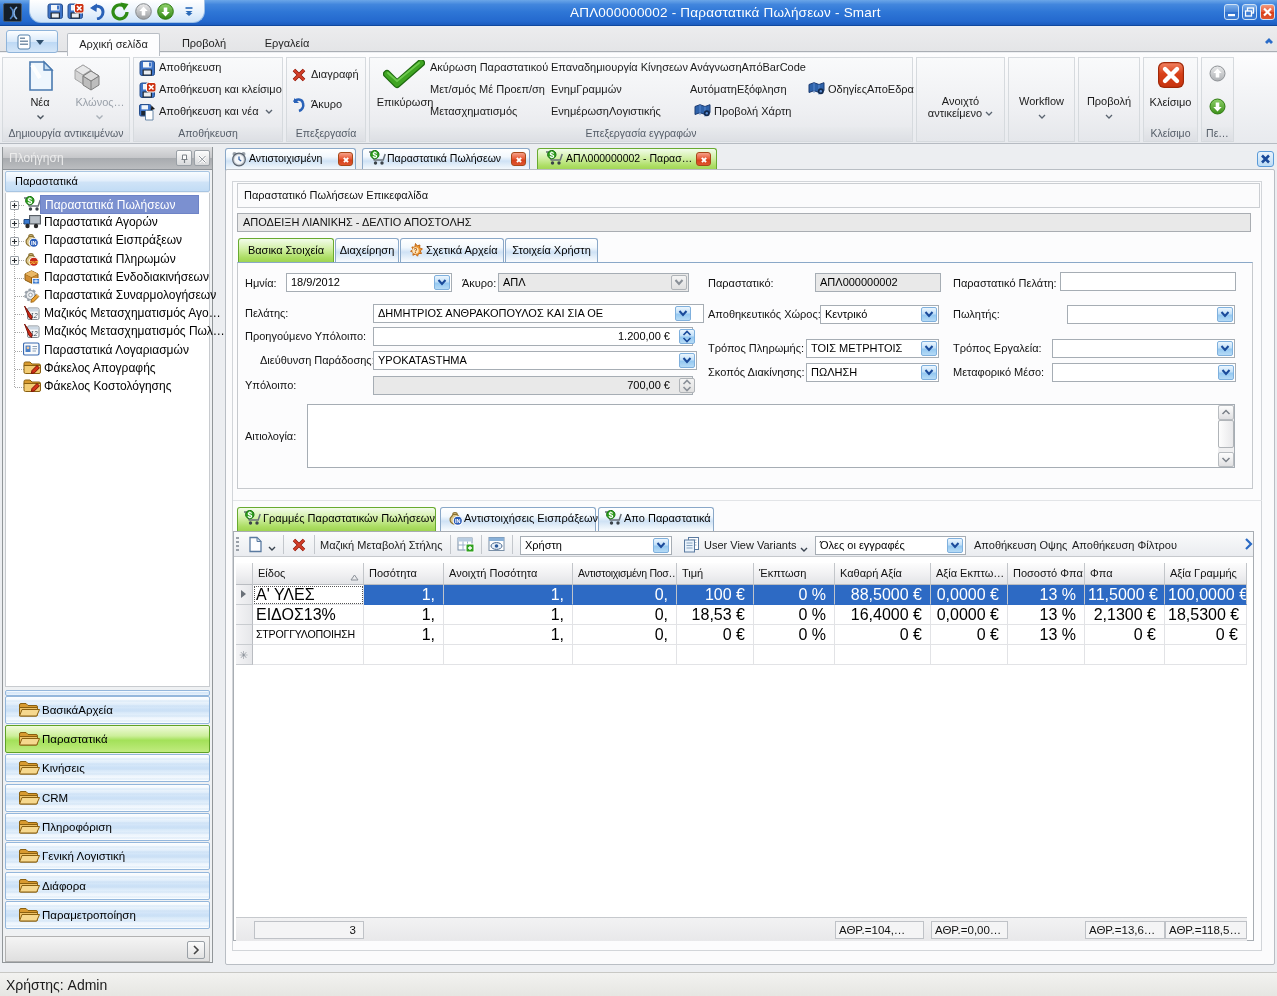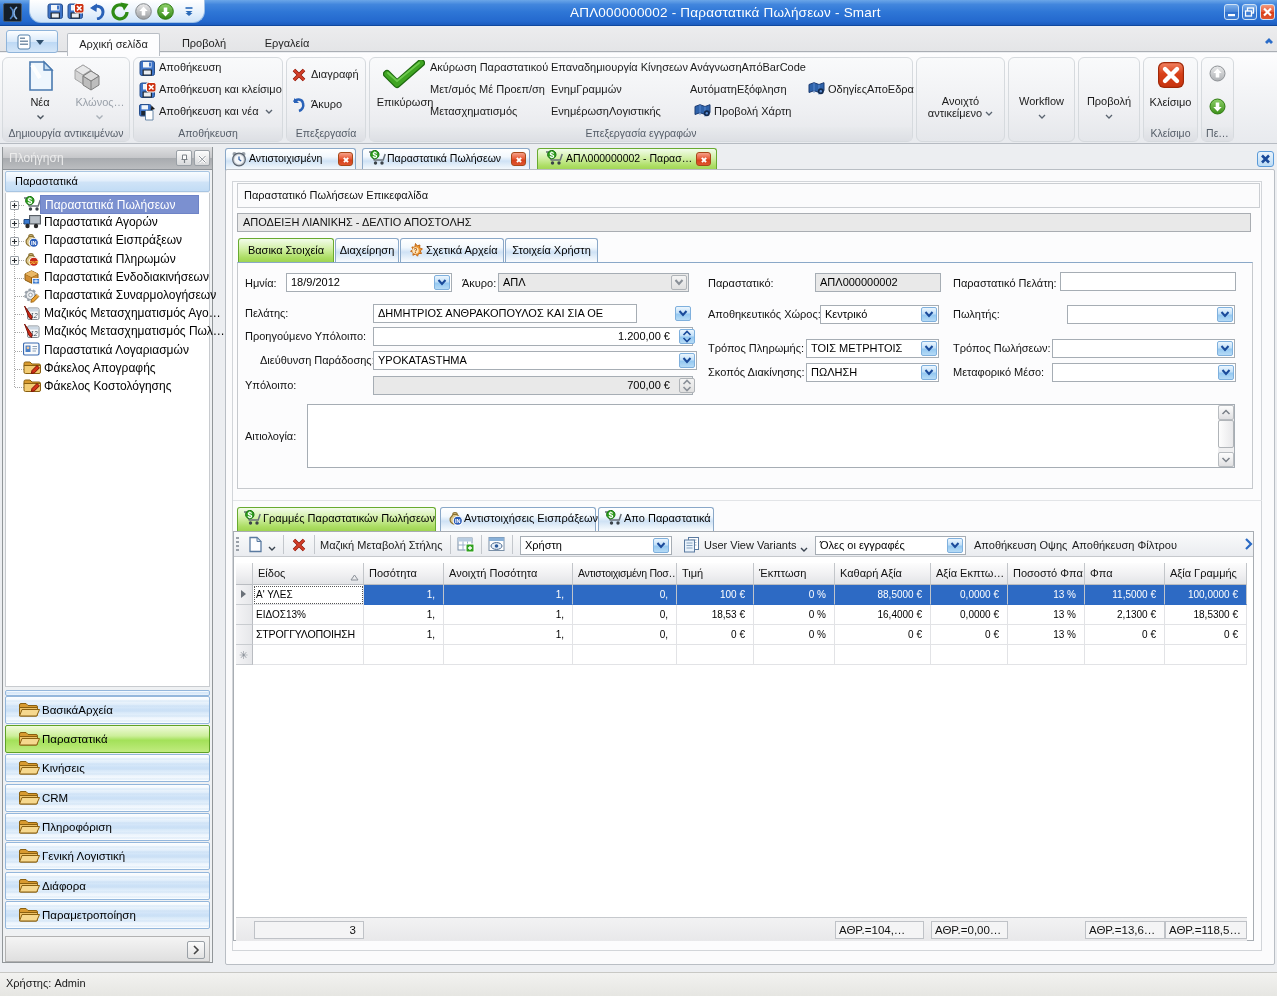--- a/index.html
+++ b/index.html
@@ -12,39 +12,39 @@
 #qat{position:absolute;left:29px;top:0;width:176px;height:23px;background:linear-gradient(180deg,#ffffff,#e8f2fc 55%,#cfe3f8);border:1px solid #9fc0e6;border-top:none;border-radius:0 0 12px 12px;}
 .titletext{position:absolute;top:5px;left:570px;color:#ffffff;font-size:13.5px;white-space:nowrap;letter-spacing:0.2px;}
 .winbtn{position:absolute;top:4px;width:15px;height:16px;border-radius:3px;border:1px solid #cfe2f6;}
 .wblue{background:linear-gradient(180deg,#7fb0ea 0%,#4583d6 50%,#2e70cd 51%,#3f7ed4 100%);}
 .wred{background:linear-gradient(180deg,#f59b7d 0%,#e65635 50%,#d83c17 51%,#e0552f 100%);}
 #tabrow{position:absolute;left:0;top:27px;width:1277px;height:25px;background:linear-gradient(180deg,#ececee,#e4e5e7);border-bottom:1px solid #aaaeb4;}
 .rtab{position:absolute;top:33px;height:23px;padding:4px 0 0;font-size:11px;color:#1e1e1e;text-align:center;z-index:3;}
 .rtab.act{background:#fdfdfe;border:1px solid #b9bec5;border-bottom:none;border-radius:2px 2px 0 0;}
 #appbtn{position:absolute;left:6px;top:30px;width:52px;height:23px;border:1px solid #8fb4da;border-radius:3px;background:linear-gradient(180deg,#fdfeff,#d8e9fa 50%,#bcd8f4 51%,#d4e6f8 100%);}
 #ribbon{position:absolute;left:0;top:53px;width:1277px;height:91px;background:linear-gradient(180deg,#fdfdfe 0%,#f4f5f7 40%,#e8eaee 100%);border-bottom:1px solid #b6bbc2;}
-.rgroup{position:absolute;top:57px;height:85px;border:1px solid #d6dade;border-radius:6px;background:linear-gradient(180deg,#f9fafb,#eeeff2 65%,#e5e7eb);}
+.rgroup{position:absolute;top:57px;height:85px;border:1px solid #d6dade;border-radius:0;background:linear-gradient(180deg,#f9fafb,#eeeff2 65%,#e5e7eb);}
 .rglabel{position:absolute;width:100%;height:14px;left:0;bottom:0;background:linear-gradient(180deg,#e8eaed,#dddfe4);color:#555d68;font-size:10.5px;text-align:center;line-height:13px;border-radius:0 0 2px 2px;white-space:nowrap;overflow:hidden;}
 .sbtn{position:absolute;height:22px;font-size:11px;color:#1b1b1b;white-space:nowrap;}
 .sbtn .ic{position:absolute;left:0;top:3px;}
 .sbtn .tx{position:absolute;left:20px;top:4px;}
 .bigl{position:absolute;font-size:11px;color:#1b1b1b;text-align:center;white-space:nowrap;}
 .gray{color:#9aa1aa;}
 #lpanel{position:absolute;left:2px;top:147px;width:211px;height:816px;background:#eff1f3;border:1px solid #919699;}
 #lphead{position:absolute;left:3px;top:147px;width:209px;height:23px;background:linear-gradient(180deg,#dedfe1 0%,#c6c7ca 48%,#a8abaf 52%,#bbbdc0 100%);color:#ececec;font-size:12px;line-height:23px;padding-left:6px;border-bottom:1px solid #8e9399;}
 #lpgroup{position:absolute;left:5px;top:171px;width:205px;height:21px;background:linear-gradient(180deg,#f8fcff 0%,#e2eefb 45%,#cfe3f7 55%,#c2dcf5 100%);border:1px solid #a8c5e2;border-radius:2px;color:#000;line-height:19px;padding-left:9px;font-size:11px;}
 #tree{position:absolute;left:5px;top:193px;width:205px;height:494px;background:#ffffff;border:1px solid #c8cbcf;border-top:none;}
 .titem{position:absolute;height:19px;font-size:12px;color:#000;line-height:18px;white-space:nowrap;}
 .navitem{position:absolute;left:5px;width:205px;height:28px;border:1px solid #94b7dc;border-radius:2px;
  background-image:repeating-linear-gradient(180deg,rgba(255,255,255,0) 0 3px,rgba(190,215,240,0.25) 3px 5px),linear-gradient(180deg,#fdfeff 0%,#f2f8fd 12%,#dcebfa 32%,#cce1f7 48%,#d8e9f9 60%,#eff6fd 82%,#fafdff 100%);}
 .navitem.green{background:linear-gradient(180deg,#f0fbda 0%,#cdef9b 38%,#a3e159 55%,#c0eb7f 100%);border:1px solid #5ea226;}
 .navtxt{position:absolute;left:36px;top:7px;font-size:11.5px;color:#000;}
 .nfold{position:absolute;left:12px;top:4px;}
 #navbottom{position:absolute;left:5px;top:936px;width:205px;height:26px;background:linear-gradient(180deg,#f4f4f4,#dfdfdf);border:1px solid #b2b2b2;}
-#statusbar{position:absolute;left:0;top:972px;width:1277px;height:24px;background:linear-gradient(180deg,#f2f2f0,#e6e6e2);border-top:1px solid #c8c8c4;font-size:11px;color:#1a1a1a;padding:4px 0 8px 6px;}
+#statusbar{position:absolute;left:0;top:972px;width:1277px;height:24px;background:linear-gradient(180deg,#f2f2f0,#e6e6e2);border-top:1px solid #c8c8c4;font-size:14px;color:#1a1a1a;padding:4px 0 8px 6px;}
 .doctab{position:absolute;top:148px;height:23px;border:1px solid #8aa8c8;border-bottom:none;border-radius:3px 3px 0 0;background:linear-gradient(180deg,#ffffff 0%,#f2f8fd 35%,#cfe2f5 55%,#e4eff9 75%,#fdfeff 100%);font-size:11px;}
 .doctab.act{background:linear-gradient(180deg,#f2fcea 0%,#d3f0a8 40%,#abdd62 78%,#9cd24e 100%);border-color:#68aa30;}
 .dtx{position:absolute;top:5px;white-space:nowrap;font-size:10.5px;}
 .closex{position:absolute;top:4px;width:15px;height:14px;border-radius:3px;background:linear-gradient(180deg,#f5a088,#e85a36 48%,#d5421c 60%,#e0552f 100%);border:1px solid #a84818;}
 .closex:before{content:"";position:absolute;left:3.5px;top:5.5px;width:6px;height:1.8px;background:#fff;transform:rotate(45deg);}
 .closex:after{content:"";position:absolute;left:3.5px;top:5.5px;width:6px;height:1.8px;background:#fff;transform:rotate(-45deg);}
 #content{position:absolute;left:225px;top:169px;width:1050px;height:796px;background:#fbfbfc;border:1px solid #b9bec4;border-radius:2px;}
 #page{position:absolute;left:232px;top:181px;width:1030px;height:770px;background:#fcfcfd;border:1px solid #d2d5d9;}
 .hdrbox{position:absolute;left:237px;top:183px;width:1023px;height:25px;background:#fbfbfc;border:1px solid #cbced2;font-size:11px;color:#111;line-height:23px;padding-left:6px;}
 .graybox{position:absolute;left:237px;top:213px;width:1014px;height:19px;background:#e9e9e9;border:1px solid #a9adb2;font-size:11px;line-height:17px;padding-left:5px;color:#111;}
@@ -58,21 +58,21 @@
 .ddbtn{position:absolute;width:16px;height:15px;border-radius:2px;border:1px solid #7fb0dd;background:linear-gradient(180deg,#ecf6fe 0%,#c2e0f8 45%,#94c8f1 55%,#b6dbf6 100%);}
 .ddgray{border-color:#b0b4b8;background:linear-gradient(180deg,#f4f4f4,#e0e0e0);}
 .gtab{position:absolute;top:507px;height:25px;border:1px solid #8aa8c8;border-bottom:none;border-radius:3px 3px 0 0;background:linear-gradient(180deg,#ffffff 0%,#f2f8fd 35%,#cfe2f5 55%,#e4eff9 75%,#fdfeff 100%);font-size:11px;}
 .gtab.act{background:linear-gradient(180deg,#f2fcea 0%,#d3f0a8 40%,#abdd62 78%,#9cd24e 100%);border-color:#68aa30;}
 #gridpanel{position:absolute;left:233px;top:531px;width:1021px;height:410px;background:#fff;border:1px solid #a8adb3;}
 #gtoolbar{position:absolute;left:234px;top:532px;width:1019px;height:25px;background:linear-gradient(180deg,#fafbfc,#eaecf0);border-bottom:1px solid #c6c9cd;}
 .tsep{position:absolute;top:535px;width:1px;height:19px;background:#c3c7cc;}
 .tbtxt{position:absolute;top:539px;font-size:11px;color:#1a1a1a;white-space:nowrap;}
 .combo{position:absolute;top:536px;height:19px;background:#fff;border:1px solid #a6adb4;font-size:11px;line-height:17px;padding-left:4px;}
 .ghead{position:absolute;top:563px;height:22px;background:linear-gradient(180deg,#fdfdfd,#f0f0f2 55%,#e3e4e7 100%);border-right:1px solid #c3c6ca;border-bottom:1px solid #b9bcc1;font-size:11px;color:#111;line-height:21px;padding-left:5px;white-space:nowrap;overflow:hidden;}
-.gcell{position:absolute;height:20px;font-size:10px;color:#000;line-height:19px;padding:0 8px 0 3px;white-space:nowrap;overflow:hidden;border-right:1px solid #e2e3e6;border-bottom:1px solid #e2e3e6;background:#fff;}
+.gcell{position:absolute;height:20px;font-size:16px;color:#000;line-height:19px;padding:0 8px 0 3px;white-space:nowrap;overflow:hidden;border-right:1px solid #e2e3e6;border-bottom:1px solid #e2e3e6;background:#fff;}
 .gr{text-align:right;}
 .sel{background:#2d6ac4;color:#fff;border-right-color:#bfc4cb;border-bottom-color:#2d6ac4;}
 .rind{position:absolute;left:236px;width:17px;background:linear-gradient(90deg,#f4f4f6,#e6e7ea);border-right:1px solid #b9bcc1;border-bottom:1px solid #c9ccd0;}
 .fcell{position:absolute;top:921px;height:18px;background:#f4f4f5;border:1px solid #bfc2c7;font-size:11.5px;line-height:16px;padding:0 3px;color:#111;}
 </style></head>
 <body>
 
 <div id="titlebar"></div>
 <div id="qat"></div>
 <div id="appicon"><svg width="19" height="19">
@@ -606,21 +606,21 @@
     </svg>
   </div>
 <div class="lbl" style="left:462px;top:277px;">Άκυρο:</div>
 <div class="fld fldg" style="left:498px;top:273px;width:191px;">ΑΠΛ</div>
 <div class="ddbtn ddgray" style="left:671px;top:275px;">
     <svg width="14" height="13" style="position:absolute;left:0px;top:0px;">
       <path d="M3.5 4 l3.5 4 3.5-4" fill="none" stroke="#8a9098" stroke-width="2"></path>
     </svg>
   </div>
 <div class="lbl" style="left:245px;top:307px;">Πελάτης:</div>
-<div class="fld" style="left:373px;top:304px;width:264px;">ΔΗΜΗΤΡΙΟΣ ΑΝΘΡΑΚΟΠΟΥΛΟΣ ΚΑΙ ΣΙΑ ΟΕ</div>
+<div class="fld" style="left:373px;top:304px;width:331px;">ΔΗΜΗΤΡΙΟΣ ΑΝΘΡΑΚΟΠΟΥΛΟΣ ΚΑΙ ΣΙΑ ΟΕ</div>
 <div class="ddbtn" style="left:675px;top:306px;">
     <svg width="14" height="13" style="position:absolute;left:0px;top:0px;">
       <path d="M3.5 4 l3.5 4 3.5-4" fill="none" stroke="#1a4a9a" stroke-width="2"></path>
     </svg>
   </div>
 <div class="lbl" style="left:245px;top:330px;">Προηγούμενο Υπόλοιπο:</div>
 <div class="fld fnum" style="left:373px;top:327px;width:320px;padding-right:22px;">1.200,00 €</div>
 <div class="ddbtn" style="left:679px;top:329px;">
     <svg width="14" height="13" style="position:absolute;left:0px;top:0px;">
       <path d="M3.5 5 l3.5-3.5 3.5 3.5" fill="none" stroke="#1a4a9a" stroke-width="1.6"></path>
@@ -660,21 +660,21 @@
       <path d="M3.5 4 l3.5 4 3.5-4" fill="none" stroke="#1a4a9a" stroke-width="2"></path>
     </svg>
   </div>
 <div class="lbl" style="left:708px;top:342px;">Τρόπος Πληρωμής:</div>
 <div class="fld" style="left:806px;top:339px;width:133px;">ΤΟΙΣ ΜΕΤΡΗΤΟΙΣ</div>
 <div class="ddbtn" style="left:921px;top:341px;">
     <svg width="14" height="13" style="position:absolute;left:0px;top:0px;">
       <path d="M3.5 4 l3.5 4 3.5-4" fill="none" stroke="#1a4a9a" stroke-width="2"></path>
     </svg>
   </div>
-<div class="lbl" style="left:953px;top:342px;">Τρόπος Πωλήσεων:</div>
+<div class="lbl" style="left:953px;top:342px;">Τρόπος Εργαλεία:</div>
 <div class="fld" style="left:1052px;top:339px;width:183px;"></div>
 <div class="ddbtn" style="left:1217px;top:341px;">
     <svg width="14" height="13" style="position:absolute;left:0px;top:0px;">
       <path d="M3.5 4 l3.5 4 3.5-4" fill="none" stroke="#1a4a9a" stroke-width="2"></path>
     </svg>
   </div>
 <div class="lbl" style="left:708px;top:366px;">Σκοπός Διακίνησης:</div>
 <div class="fld" style="left:806px;top:363px;width:133px;">ΠΩΛΗΣΗ</div>
 <div class="ddbtn" style="left:921px;top:365px;">
     <svg width="14" height="13" style="position:absolute;left:0px;top:0px;">

